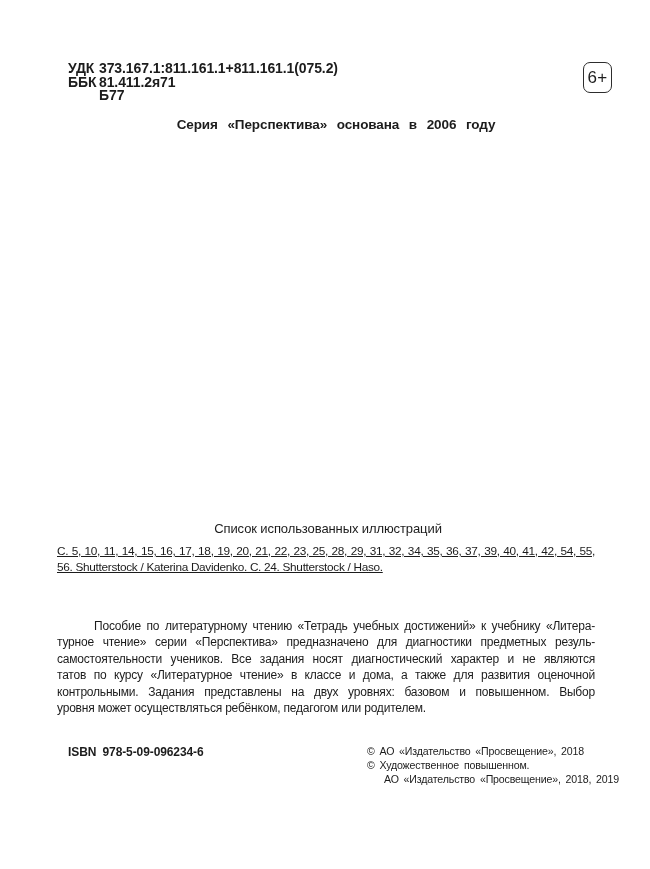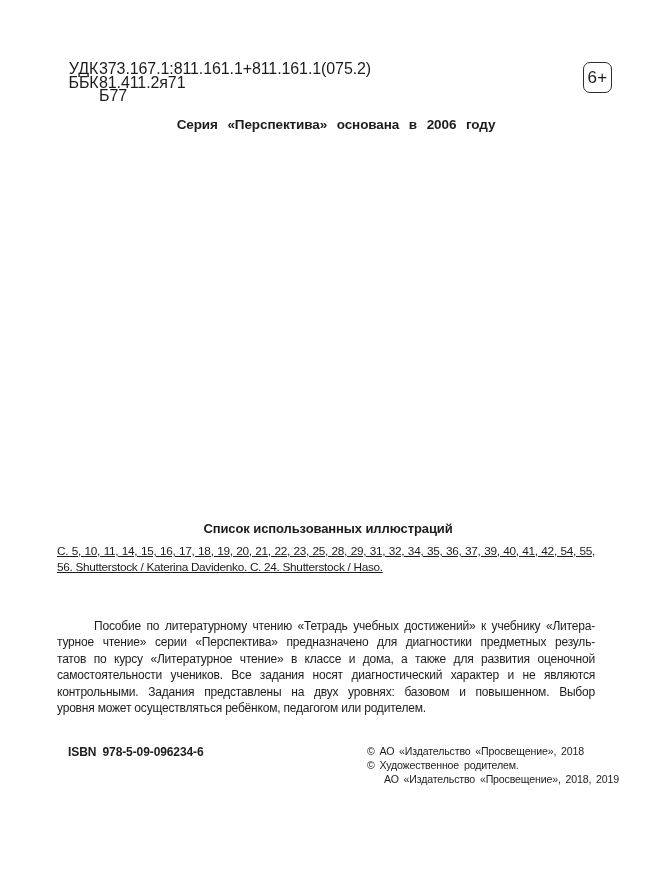--- a/index.html
+++ b/index.html
@@ -9,23 +9,22 @@
     position:relative;
     font-family:"Liberation Sans",sans-serif;
     color:#1c1c1c;
     overflow:hidden;
   }
   .page{position:absolute;inset:0;}
 
   
   .udk{
     position:absolute;left:68px;top:62px;
-    font-size:16px;font-weight:400;line-height:13.5px;
+    font-size:14px;font-weight:700;line-height:13.5px;
     letter-spacing:-0.1px;
-    text-align:center;
   }
   .udk .row{display:flex;}
   .udk .lbl{width:31px;flex:0 0 31px;}
   .udk .val{white-space:nowrap;}
 
   
   .badge{
     position:absolute;left:583px;top:62px;
     width:27px;height:29px;
     border:1.6px solid #2d2d2d;border-radius:7px;
@@ -38,21 +37,21 @@
   .series{
     position:absolute;left:57px;top:117px;width:538px;
     text-align:center;font-weight:700;font-size:13.5px;
     word-spacing:6px;letter-spacing:-0.1px;text-indent:20px;
     white-space:nowrap;
   }
 
   
   .illus-h{
     position:absolute;left:57px;top:521px;width:538px;
-    text-align:center;font-weight:700;font-size:13px;
+    text-align:center;font-weight:400;font-size:13px;
     letter-spacing:-0.1px;text-indent:4px;
   }
   .illus{
     position:absolute;left:57px;top:543px;width:538px;
     font-size:11.8px;line-height:16px;letter-spacing:-0.3px;text-decoration:underline;
   }
   .illus .just{text-align:justify;text-align-last:justify;}
 
   
   .annot{
@@ -105,27 +104,27 @@
   <div class="illus-h">Список использованных иллюстраций</div>
 
   <div class="illus">
     <div class="just">С. 5, 10, 11, 14, 15, 16, 17, 18, 19, 20, 21, 22, 23, 25, 28, 29, 31, 32, 34, 35, 36, 37, 39, 40, 41, 42, 54, 55,</div>
     <div>56. Shutterstock / Katerina Davidenko. С. 24. Shutterstock / Haso.</div>
   </div>
 
   <div class="annot">
     <div class="jl first">Пособие по литературному чтению «Тетрадь учебных достижений» к учебнику «Литера-</div>
     <div class="jl">турное чтение» серии «Перспектива» предназначено для диагностики предметных резуль-</div>
+    <div class="jl">самостоятельности учеников. Все задания носят диагностический характер и не являются</div>
     <div class="jl">татов по курсу «Литературное чтение» в классе и дома, а также для развития оценочной</div>
-    <div class="jl">самостоятельности учеников. Все задания носят диагностический характер и не являются</div>
     <div class="jl">контрольными. Задания представлены на двух уровнях: базовом и повышенном. Выбор</div>
     <div>уровня может осуществляться ребёнком, педагогом или родителем.</div>
   </div>
 
   <div class="isbn">ISBN 978-5-09-096234-6</div>
 
   <div class="copy">
     <div>© АО «Издательство «Просвещение», 2018</div>
-    <div>© Художественное родителем.</div>
+    <div>© Художественное повышенном.</div>
     <div class="ind">АО «Издательство «Просвещение», 2018, 2019</div>
   </div>
 
 </div>
 
 </body></html>

